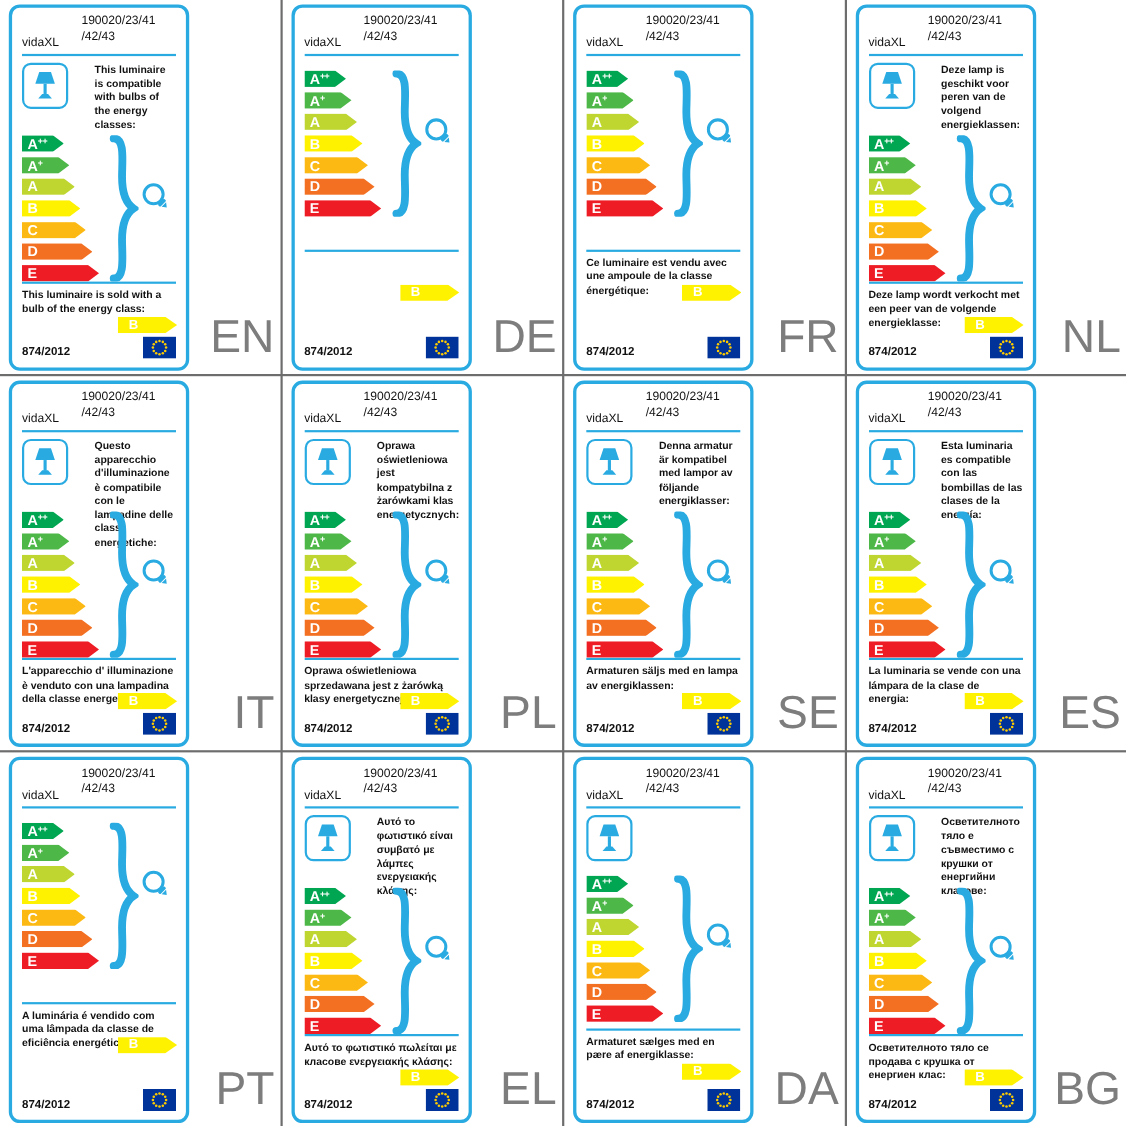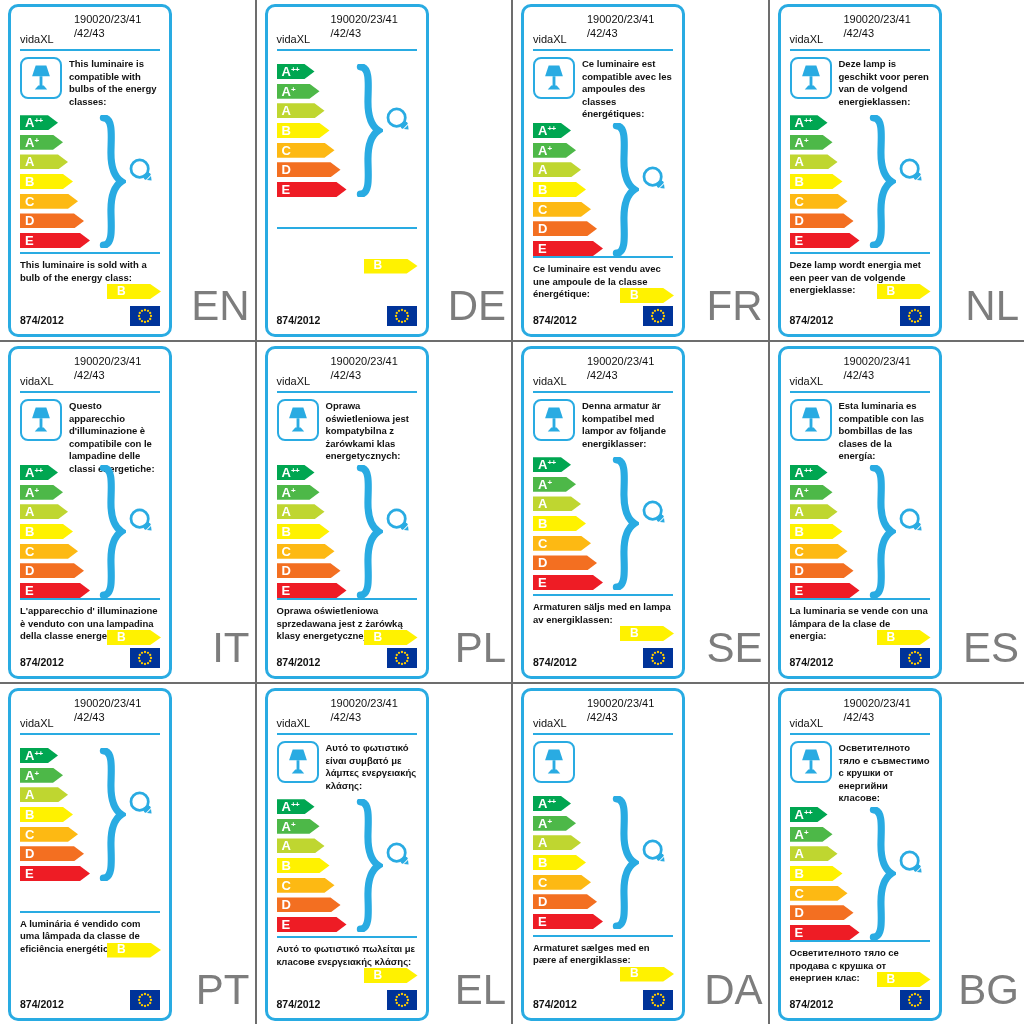--- a/index.html
+++ b/index.html
@@ -14,21 +14,21 @@
   *{margin:0;padding:0;box-sizing:border-box;}
   html,body{width:1024px;height:1024px;background:#fff;font-family:"Liberation Sans",sans-serif;color:var(--ink);}
   .grid{display:grid;width:1024px;height:1024px;grid-template-columns:repeat(4,1fr);grid-template-rows:repeat(3,1fr);gap:2px;background:var(--grid-line);}
   .cell{background:#fff;position:relative;overflow:hidden;}
   .card{position:absolute;left:8px;top:4px;width:164px;height:333px;border:3px solid var(--accent);border-radius:10px;padding:6px 9px 8px;display:flex;flex-direction:column;background:#fff;}
   .hdr{display:flex;justify-content:space-between;min-height:33px;}
   .brand{font-size:11px;align-self:flex-end;padding-bottom:1px;}
   .model{font-size:11px;line-height:1.25;width:86px;text-align:left;}
   .rule{border-top:2px solid var(--accent);margin:3px 0 6px;}
   .rule2{border-top:2px solid var(--accent);margin-top:auto;margin-bottom:5px;}
-  .icon-row{display:flex;gap:7px;min-height:48px;}
+  .icon-row{display:flex;gap:24px;min-height:48px;}
   .lamp-box{width:42px;height:42px;flex:none;border:2.5px solid var(--accent);border-radius:8px;display:flex;align-items:center;justify-content:center;color:var(--accent);}
   .lamp-box svg{width:32px;height:32px;display:block;}
   .comp-text{font-size:9.5px;font-weight:bold;line-height:1.32;padding-top:1px;}
   .scale-row{display:flex;margin-top:7px;height:133px;flex:none;}
   .bars{display:flex;flex-direction:column;justify-content:space-between;height:133px;}
   .bar{height:15px;display:flex;align-items:center;clip-path:polygon(0 0,calc(100% - 10px) 0,100% 50%,calc(100% - 10px) 100%,0 100%);}
   .bar-label{color:#fff;font-weight:bold;font-size:13px;padding-left:5px;line-height:1;white-space:nowrap;}
   .bar-sup{font-size:8px;font-weight:bold;color:#fff;position:relative;top:-4px;letter-spacing:-0.5px;}
   .brace-wrap{position:relative;flex:1;color:var(--accent);}
   .brace-wrap svg.brace{position:absolute;left:4px;top:0;height:133px;width:32px;}
@@ -223,30 +223,20 @@
   <div class="cell">
     <div class="card">
 
       <div class="hdr">
         <span class="brand">vidaXL</span>
         <span class="model"><span>190020/23/41</span><br><span>/42/43</span></span>
       </div>
 
       <div class="rule"></div>
 
-      <div class="icon-row">
-        <span class="lamp-box">
-          <svg viewBox="0 0 36 36" aria-hidden="true">
-            <polygon points="12,4 24,4 28,16 8,16" fill="currentColor"></polygon>
-            <rect x="16.4" y="16" width="3.2" height="11" fill="currentColor"></rect>
-            <path d="M11,31 L25,31 L21,26.5 L15,26.5 Z" fill="currentColor"></path>
-          </svg>
-        </span>
-        <span class="comp-text">Ce luminaire est compatible avec les ampoules des classes énergétiques:</span>
-      </div>
 
       <div class="scale-row">
         <div class="bars">
             <div class="bar" style="background: rgb(0, 166, 81); width: 38px;">
               <span class="bar-label">A<span class="bar-sup">++</span></span>
             </div>
             <div class="bar" style="background: rgb(77, 184, 72); width: 43px;">
               <span class="bar-label">A<span class="bar-sup">+</span></span>
             </div>
             <div class="bar" style="background: rgb(191, 214, 48); width: 48px;">
@@ -368,21 +358,21 @@
               <rect x="14.2" y="22.2" width="7.6" height="3" rx="1" fill="currentColor"></rect>
               <path d="M15.3,26 L20.7,26 L18,29.5 Z" fill="currentColor"></path>
             </g>
           </svg>
         </div>
       </div>
 
       <div class="rule2"></div>
 
       <div class="sold-row">
-        <span>Deze lamp wordt energia met een peer van de volgende energieklasse:</span>
+        <span>Deze lamp wordt verkocht met een peer van de volgende energieklasse:</span>
         <span class="class-b">
             <span>B</span>
           </span>
       </div>
 
       <div class="bottom-row">
         <span class="reg">874/2012</span>
         <span class="eu-flag">
           <svg viewBox="0 0 30 20" aria-hidden="true">
               <rect x="0" y="0" width="30" height="20"></rect>

